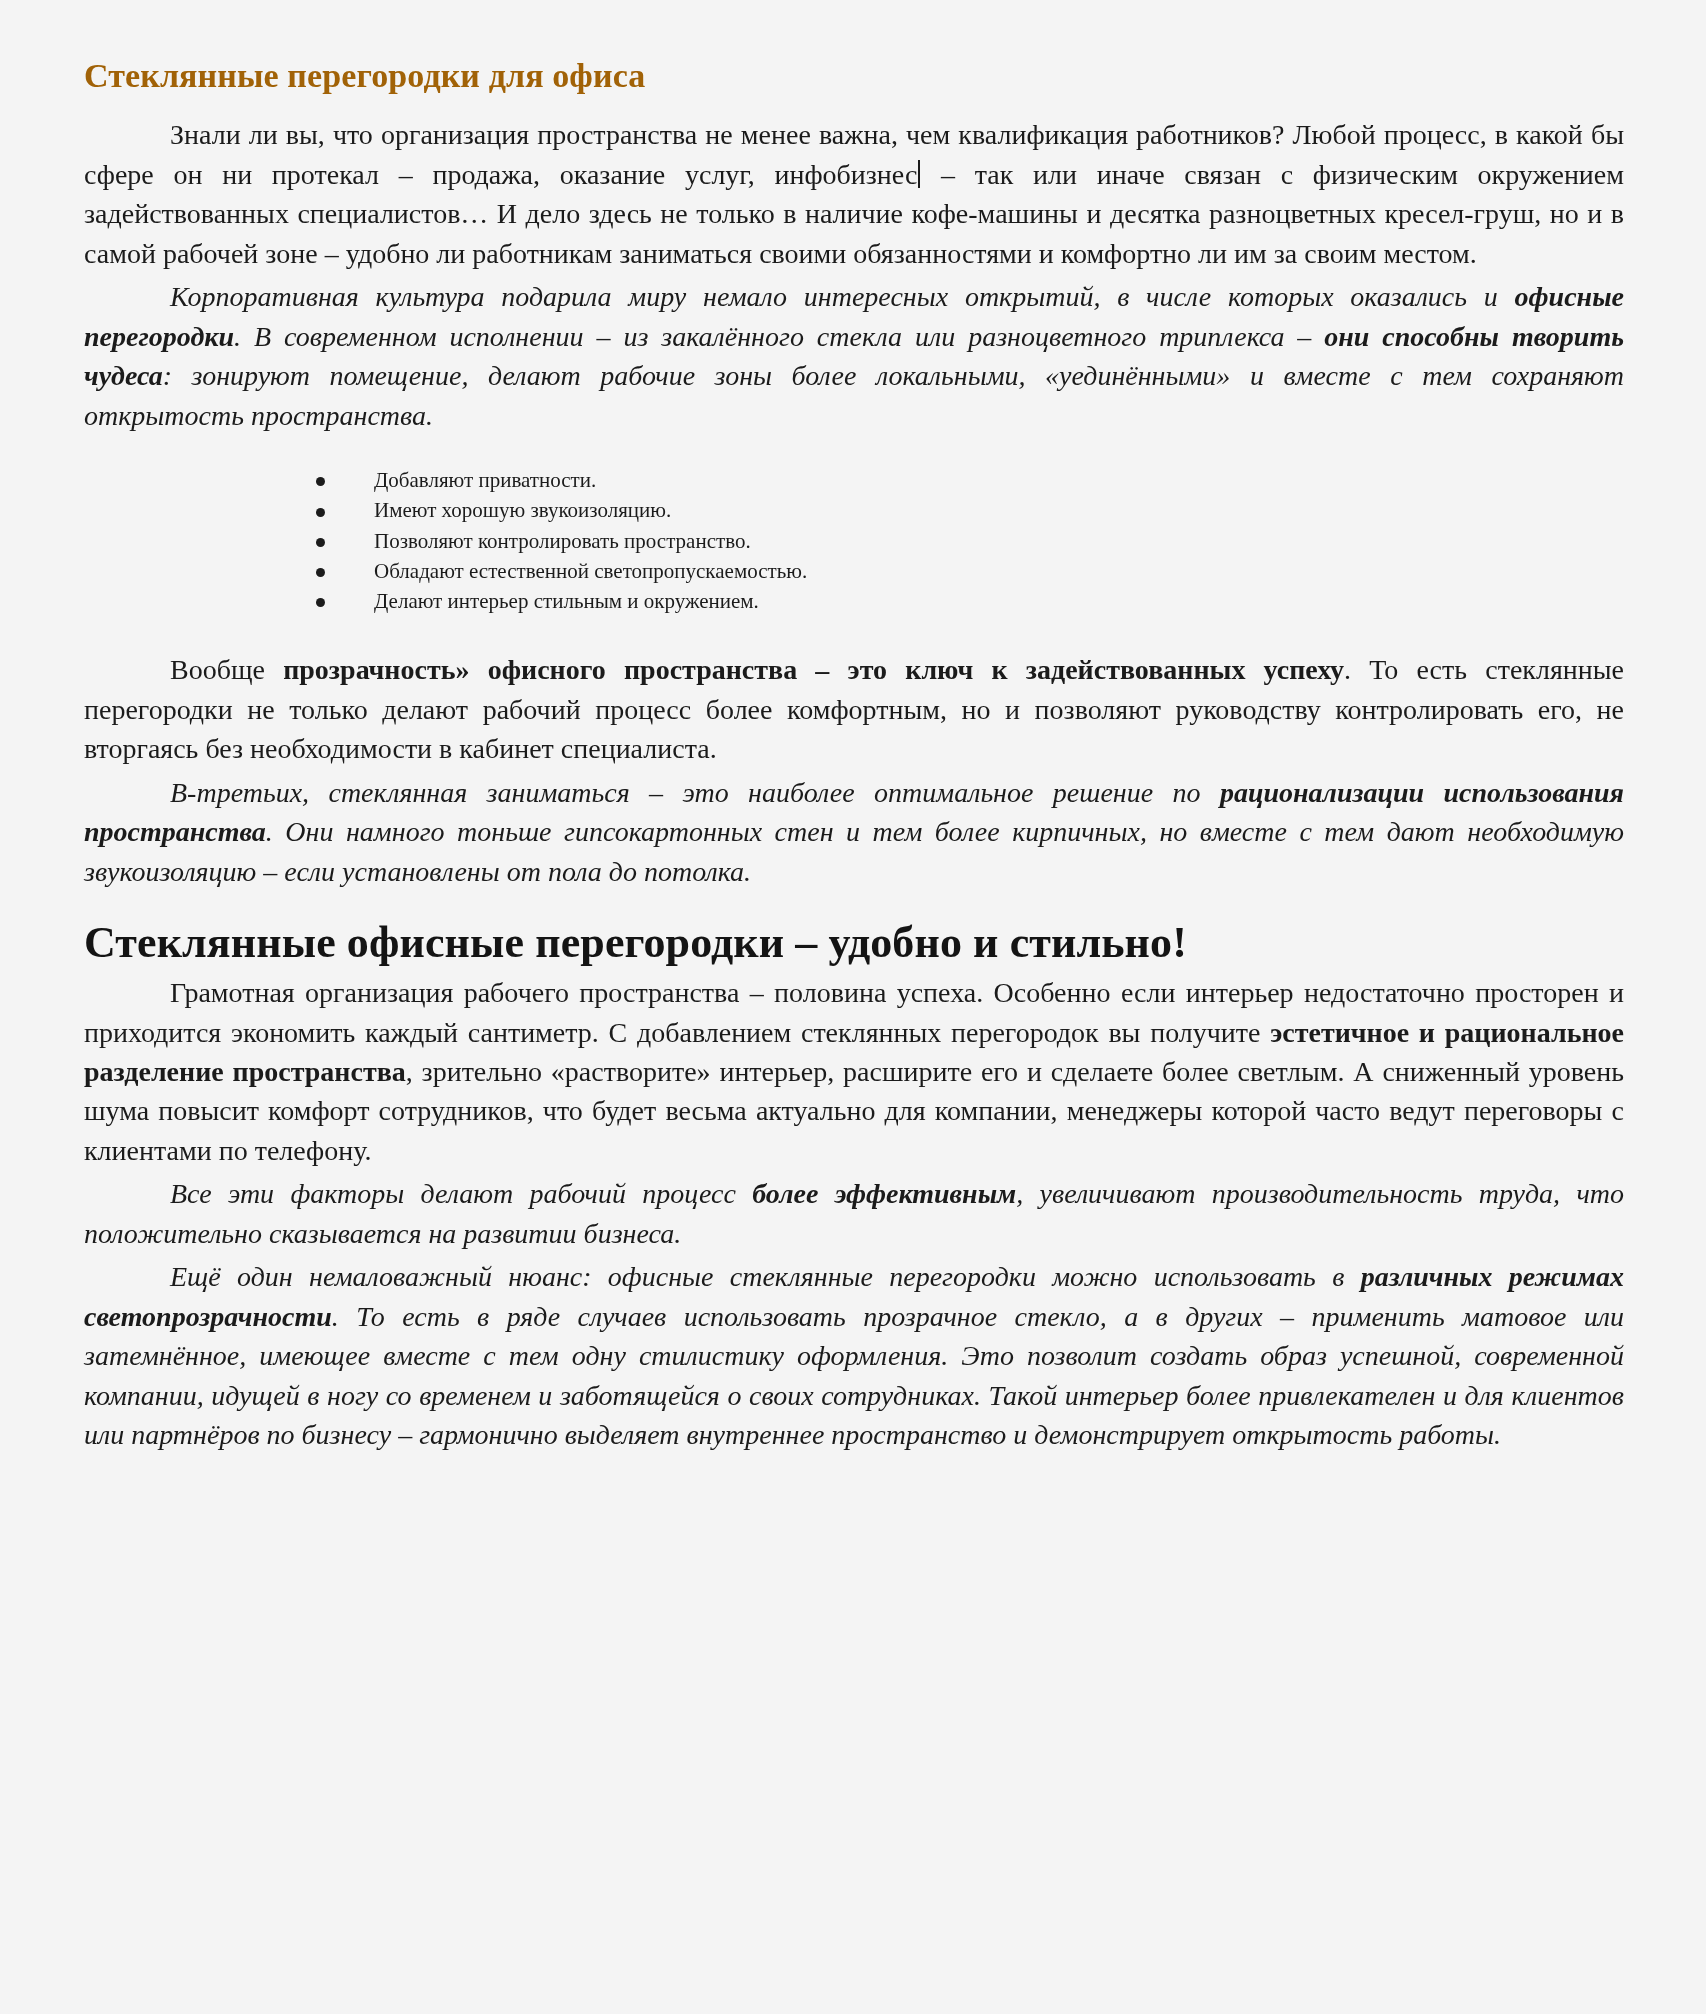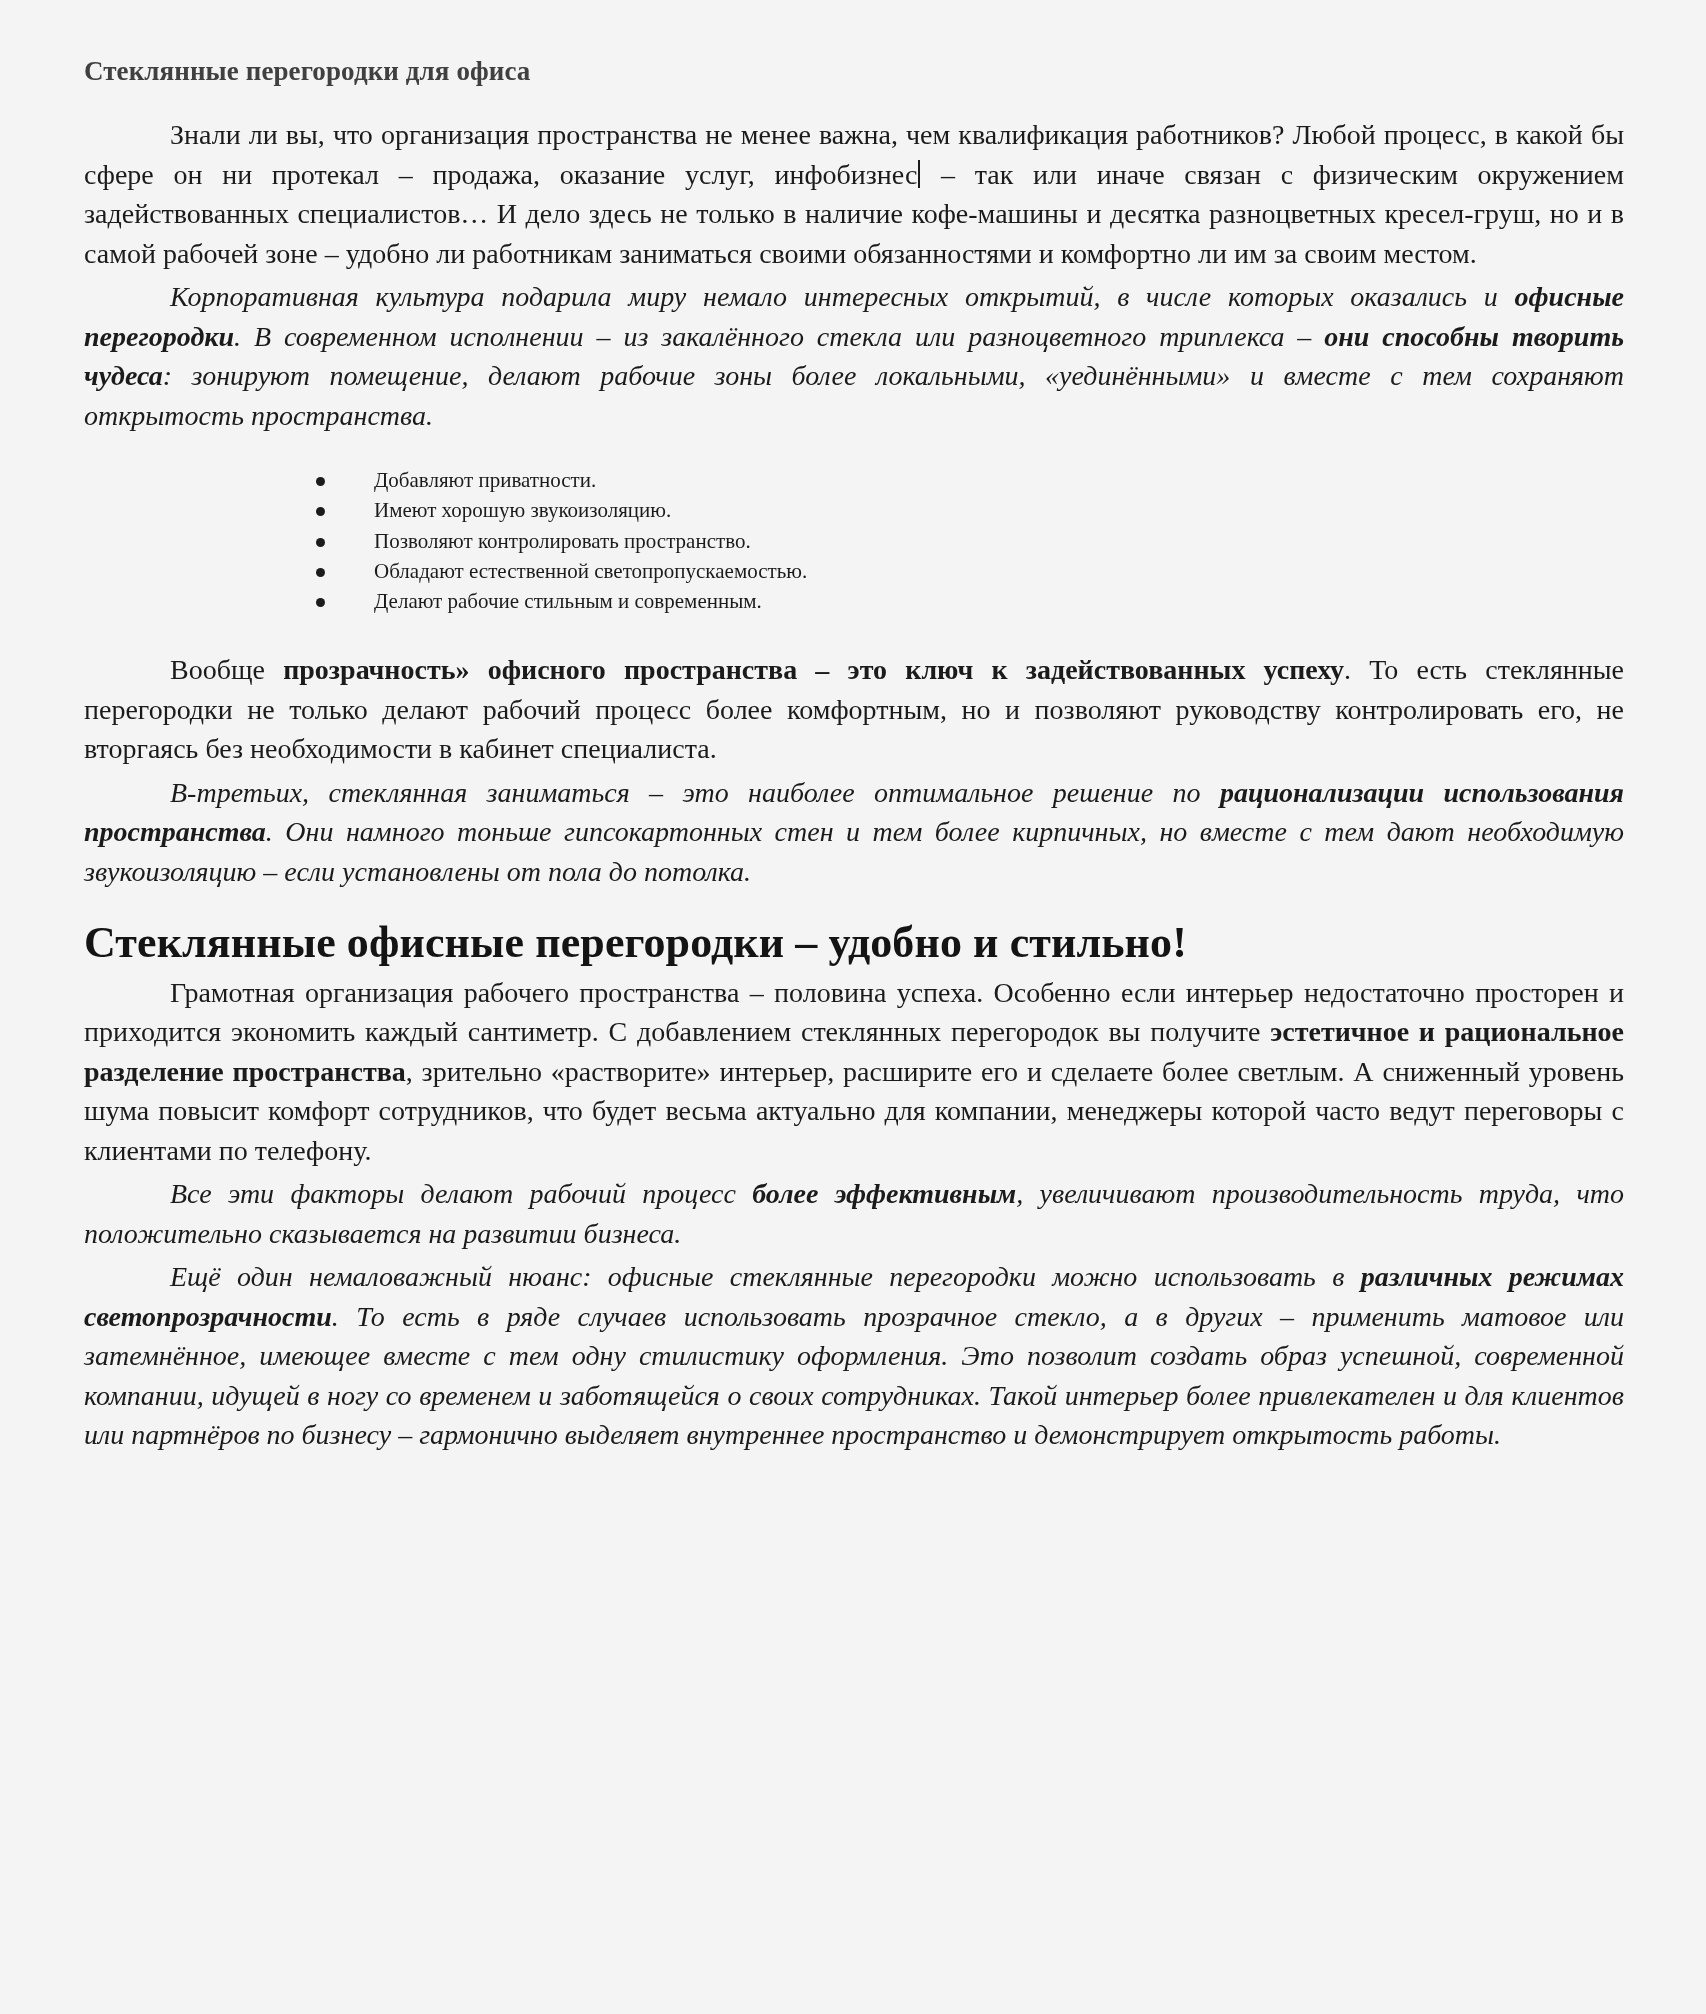--- a/index.html
+++ b/index.html
@@ -19,26 +19,26 @@
     box-sizing: border-box;
     width: 1706px;
     min-height: 2014px;
     background: #f4f4f4;
     padding: 56px 66px 40px 84px;
   }
   .doc {
     width: 1540px;
   }
   h1.doc-title {
-    font-size: 27px;
+    font-size: 34px;
     font-weight: bold;
     line-height: 1.16;
-    margin: 0 0 28px 0;
+    margin: 0 0 20px 0;
     letter-spacing: 0.1px;
-    color: #404040;
+    color: #a16207;
   }
   h2.doc-subheading {
     font-size: 44px;
     font-weight: bold;
     line-height: 1.18;
     margin: 26px 0 4px 0;
     letter-spacing: 0.1px;
     color: #141414;
   }
   p.para {
@@ -99,21 +99,21 @@
 
     <p class="para"><span>Знали ли вы, что организация пространства не менее важна, чем квалификация работников? Любой процесс, в какой бы сфере он ни протекал – продажа, оказание услуг, инфобизнес</span><span class="caret"></span><span> – так или иначе связан с физическим окружением задействованных специалистов… И дело здесь не только в наличие кофе-машины и десятка разноцветных кресел-груш, но и в самой рабочей зоне – удобно ли работникам заниматься своими обязанностями и комфортно ли им за своим местом.</span></p>
 
     <p class="para"><span>Корпоративная культура подарила миру немало интересных открытий, в числе которых оказались и </span><b>офисные перегородки</b><span>. В современном исполнении – из закалённого стекла или разноцветного триплекса – </span><b>они способны творить чудеса</b><span>: зонируют помещение, делают рабочие зоны более локальными, «уединёнными» и вместе с тем сохраняют открытость пространства.</span></p>
 
     <ul class="bullets">
       <li><span class="dot"></span><span>Добавляют приватности.</span></li>
       <li><span class="dot"></span><span>Имеют хорошую звукоизоляцию.</span></li>
       <li><span class="dot"></span><span>Позволяют контролировать пространство.</span></li>
       <li><span class="dot"></span><span>Обладают естественной светопропускаемостью.</span></li>
-      <li><span class="dot"></span><span>Делают рабочие стильным и современным.</span></li>
+      <li><span class="dot"></span><span>Делают интерьер стильным и окружением.</span></li>
     </ul>
 
     <p class="para"><span>Вообще </span><b>прозрачность» офисного пространства – это ключ к задействованных успеху</b><span>. То есть стеклянные перегородки не только делают рабочий процесс более комфортным, но и позволяют руководству контролировать его, не вторгаясь без необходимости в кабинет специалиста.</span></p>
 
     <p class="para"><span>В-третьих, стеклянная заниматься – это наиболее оптимальное решение по </span><b>рационализации использования пространства</b><span>. Они намного тоньше гипсокартонных стен и тем более кирпичных, но вместе с тем дают необходимую звукоизоляцию – если установлены от пола до потолка.</span></p>
 
     <h2 class="doc-subheading">Стеклянные офисные перегородки – удобно и стильно!</h2>
 
     <p class="para"><span>Грамотная организация рабочего пространства – половина успеха. Особенно если интерьер недостаточно просторен и приходится экономить каждый сантиметр. С добавлением стеклянных перегородок вы получите </span><b>эстетичное и рациональное разделение пространства</b><span>, зрительно «растворите» интерьер, расширите его и сделаете более светлым. А сниженный уровень шума повысит комфорт сотрудников, что будет весьма актуально для компании, менеджеры которой часто ведут переговоры с клиентами по телефону.</span></p>
 

